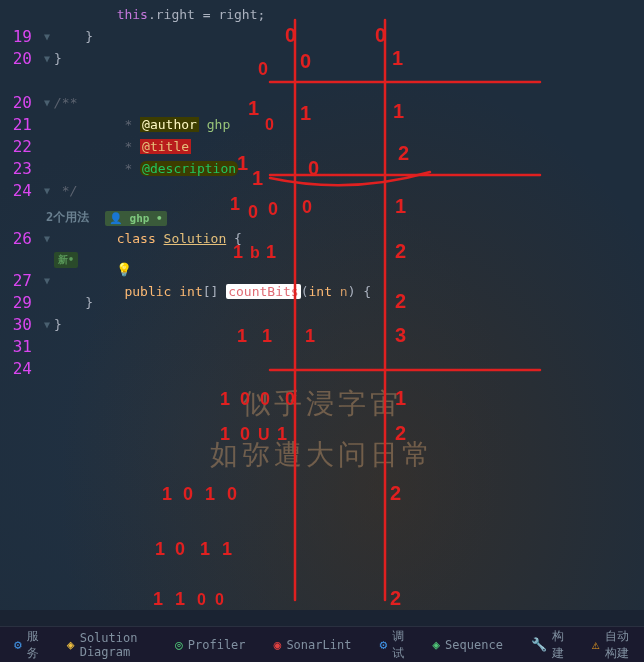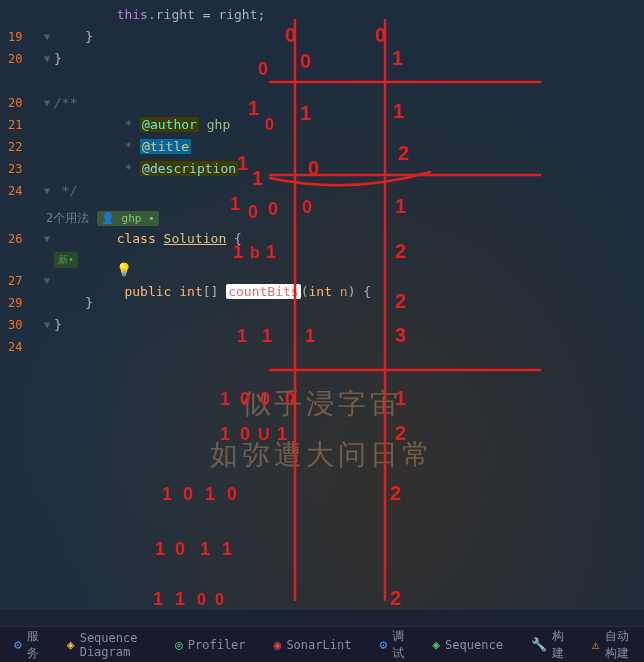--- a/index.html
+++ b/index.html
@@ -61,23 +61,23 @@
       display: flex;
       align-items: center;
       height: 22px;
       font-size: 13px;
       line-height: 22px;
       padding: 0 8px;
     }
 
     .line-num {
       width: 32px;
-      text-align: left;
-      color: #f97316;
-      font-size: 12px;
+      text-align: right;
+      color: #d946ef;
+      font-size: 16px;
       padding-right: 8px;
       flex-shrink: 0;
       user-select: none;
     }
 
     .fold-icon {
       width: 14px;
       text-align: center;
       color: #4a6070;
       font-size: 10px;
@@ -88,42 +88,43 @@
       color: #c5d0d8;
       white-space: pre;
       font-size: 13px;
     }
 
     .kw-this { color: #c678dd; }
     .kw-blue { color: #fdba74; }
     .kw-green { color: #98c379; }
     .kw-yellow { color: #e5c07b; text-decoration: underline; }
     .kw-comment { color: #5c6370; font-style: italic; }
-    .kw-author { color: #5eead4; background: #3d3d00; padding: 0 2px; }
-    .kw-title { color: #e5c07b; background: #0369a1; padding: 0 2px; }
-    .kw-desc { color: #7dd3fc; background: #3d3d00; padding: 0 2px; }
+    .kw-author { color: #fef9c3; background: #3d3d00; padding: 0 2px; }
+    .kw-title { color: #e5c07b; background: #b91c1c; padding: 0 2px; }
+    .kw-desc { color: #22c55e; background: #3d3d00; padding: 0 2px; border-radius: 6px; }
     .kw-orange { color: #d19a66; }
     .kw-white { color: #abb2bf; }
 
     .author-badge {
       background: #3a5a3a;
       color: #7ec87e;
       font-size: 11px;
       padding: 1px 4px;
       border-radius: 2px;
-      margin-left: 8px;
+      margin-left: 16px;
     }
 
     .info-bar {
       display: flex;
-      align-items: center;
+      align-items: flex-end;
       font-size: 12px;
       color: #6a8090;
       padding: 2px 8px 2px 46px;
       height: 20px;
+      font-weight: bold;
     }
 
     .new-badge {
       background: #2a4a2a;
       color: #5a9a5a;
       font-size: 10px;
       padding: 1px 4px;
       border-radius: 2px;
       margin-left: 4px;
     }
@@ -297,20 +298,24 @@
       <span class="code-text kw-white">    }</span>
     </div>
 
     <div class="code-line">
       <span class="line-num">30</span>
       <span class="fold-icon">▼</span>
       <span class="code-text kw-white">}</span>
     </div>
 
     <div class="code-line">
+      <span class="line-num">31</span>
+      <span class="fold-icon"></span>
+    </div>
+    <div class="code-line">
       <span class="line-num">24</span>
       <span class="fold-icon"></span>
     </div>
   </div>
 
   <svg class="annotations-layer" viewBox="0 0 644 610" xmlns="http://www.w3.org/2000/svg">
     <g fill="none" stroke="#e02020" stroke-width="2.5" stroke-linecap="round" stroke-linejoin="round">
 
       <line x1="270" y1="82" x2="540" y2="82"></line>
 
@@ -393,21 +398,21 @@
   </svg>
 </div>
 
 <div class="toolbar">
   <div class="toolbar-item">
     <span class="toolbar-icon toolbar-icon-blue">⚙</span>
     <span>服务</span>
   </div>
   <div class="toolbar-item">
     <span class="toolbar-icon toolbar-icon-yellow">◈</span>
-    <span>Sequence Diagram</span>
+    <span>Solution Diagram</span>
   </div>
   <div class="toolbar-item">
     <span class="toolbar-icon toolbar-icon-green">◎</span>
     <span>Profiler</span>
   </div>
   <div class="toolbar-item">
     <span class="toolbar-icon toolbar-icon-red">◉</span>
     <span>SonarLint</span>
   </div>
   <div class="toolbar-item">

